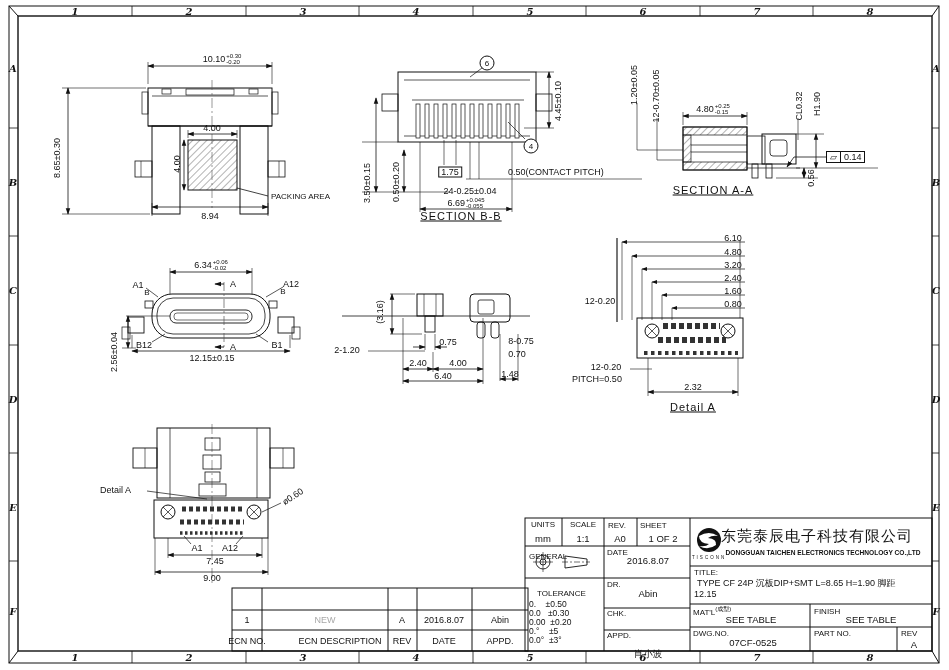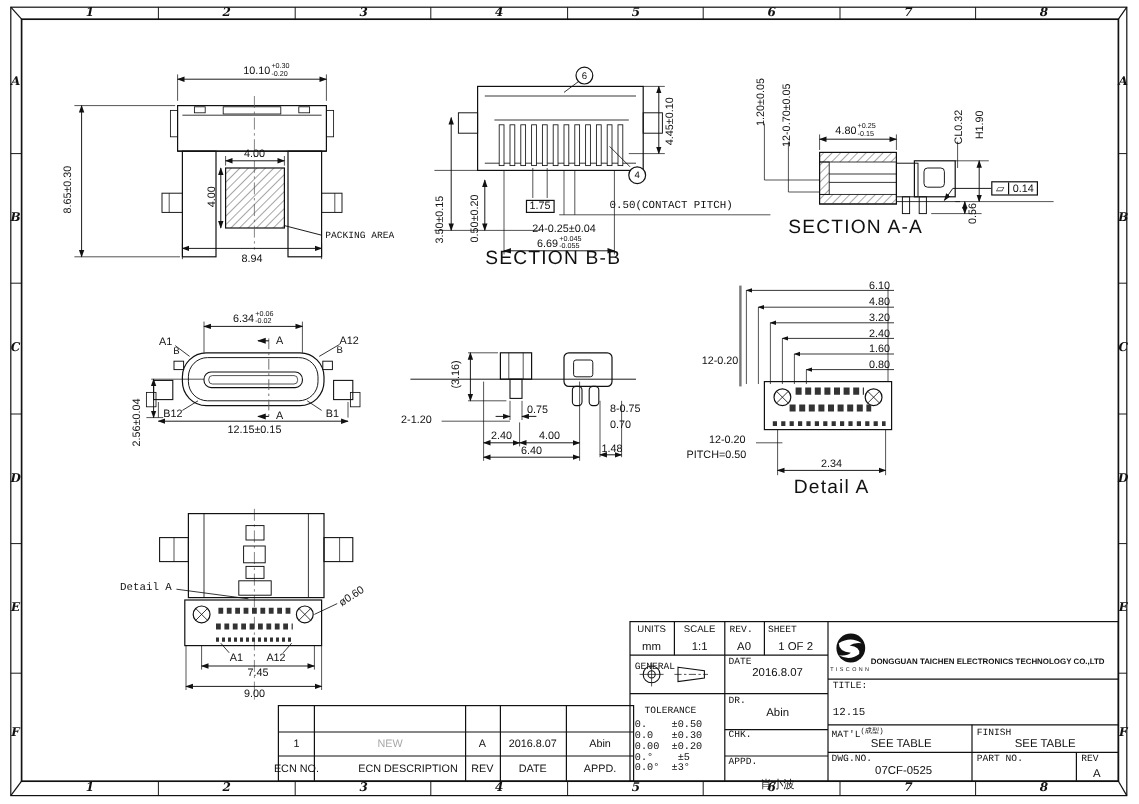--- a/index.html
+++ b/index.html
@@ -3,23 +3,23 @@
 <meta charset="utf-8">
 <style>
   html,body{margin:0;padding:0;background:#fff;}
   .sheet{position:relative;width:949px;height:670px;background:#fff;overflow:hidden;
          font-family:"Liberation Sans",sans-serif;color:#111;}
   .sheet svg.lines{position:absolute;left:0;top:0;z-index:1;}
   
   .t{position:absolute;transform:translate(-50%,-50%);font-size:9px;line-height:1;
      white-space:nowrap;color:#111;z-index:2;}
   .v{transform:translate(-50%,-50%) rotate(-90deg);}
-  .tl{transform:translate(0,-50%);font-family:Liberation Mono, monospace;}
+  .tl{transform:translate(0,-50%);}
   .rot35{transform:translate(-50%,-50%) rotate(-33deg);}
-  .lab{font-size:16px;letter-spacing:1px;}
+  .lab{font-size:11px;letter-spacing:1px;text-decoration:underline;}
   .small{font-size:8px;}
   .dt{display:inline-flex;align-items:center;gap:1px;}
   .tol{display:inline-flex;flex-direction:column;font-size:6px;line-height:6px;text-align:left;}
   .tol i{font-style:normal;}
   .balloon{position:absolute;z-index:2;width:13px;height:13px;border:1px solid #111;border-radius:50%;
      background:#fff;display:flex;align-items:center;justify-content:center;font-size:8px;
      transform:translate(-50%,-50%);}
   .boxed{border:1px solid #111;padding:0 2px;background:#fff;}
   .fcf{position:absolute;z-index:2;display:flex;border:1px solid #111;background:#fff;
      font-size:9px;transform:translate(0,-50%);}
@@ -500,21 +500,21 @@
 
 <span class="t" style="left:733px;top:238px">6.10</span>
 <span class="t" style="left:733px;top:252px">4.80</span>
 <span class="t" style="left:733px;top:265px">3.20</span>
 <span class="t" style="left:733px;top:278px">2.40</span>
 <span class="t" style="left:733px;top:291px">1.60</span>
 <span class="t" style="left:733px;top:304px">0.80</span>
 <span class="t" style="left:600px;top:301px">12-0.20</span>
 <span class="t" style="left:606px;top:367px">12-0.20</span>
 <span class="t" style="left:597px;top:379px">PITCH=0.50</span>
-<span class="t" style="left:693px;top:387px">2.34</span>
+<span class="t" style="left:693px;top:387px">2.32</span>
 <span class="t lab" style="left:693px;top:407px">Detail A</span>
 
 <span class="t tl" style="left:100px;top:490px">Detail A</span>
 <span class="t rot35" style="left:293px;top:497px">ø0.60</span>
 <span class="t" style="left:197px;top:548px">A1</span>
 <span class="t" style="left:230px;top:548px">A12</span>
 <span class="t" style="left:215px;top:561px">7.45</span>
 <span class="t" style="left:212px;top:578px">9.00</span>
 
 <span class="t" style="left:247px;top:620px">1</span>
@@ -545,22 +545,24 @@
 <span class="tb tl" style="left:607px;top:635px">APPD.</span>
 <span class="t tbv" style="left:648px;top:643px"></span>
 <span class="tb tl" style="left:529px;top:556px">GENERAL</span>
 <span class="tb tl" style="left:537px;top:593px">TOLERANCE</span>
 <span class="tb tl pre" style="left:529px;top:604px">0.    ±0.50</span>
 <span class="tb tl pre" style="left:529px;top:613px">0.0   ±0.30</span>
 <span class="tb tl pre" style="left:529px;top:622px">0.00  ±0.20</span>
 <span class="tb tl pre" style="left:529px;top:631px">0.°    ±5</span>
 <span class="tb tl pre" style="left:529px;top:640px">0.0°  ±3°</span>
 <span class="t logo-sub" style="left:709px;top:558px">TISCONN</span>
+<span class="t cn" style="left:817px;top:535px">东莞泰辰电子科技有限公司</span>
 <span class="t en" style="left:823px;top:553px">DONGGUAN TAICHEN ELECTRONICS TECHNOLOGY CO.,LTD</span>
 <span class="tb tl" style="left:694px;top:572px">TITLE:</span>
+<span class="tbv tl" style="left:697px;top:583px;font-size:9px">TYPE CF 24P 沉板DIP+SMT L=8.65 H=1.90 脚距</span>
 <span class="tbv tl" style="left:694px;top:594px;font-size:9px">12.15</span>
 <span class="tb tl" style="left:693px;top:611px"><span>MAT'L</span><span class="sup">(成型)</span></span>
 <span class="t tbv" style="left:751px;top:620px">SEE TABLE</span>
 <span class="tb tl" style="left:814px;top:611px">FINISH</span>
 <span class="t tbv" style="left:871px;top:620px">SEE TABLE</span>
 <span class="tb tl" style="left:693px;top:633px">DWG.NO.</span>
 <span class="t tbv" style="left:753px;top:643px">07CF-0525</span>
 <span class="tb tl" style="left:814px;top:633px">PART NO.</span>
 <span class="t tbv" style="left:855px;top:643px"></span>
 <span class="tb tl" style="left:901px;top:633px">REV</span>

